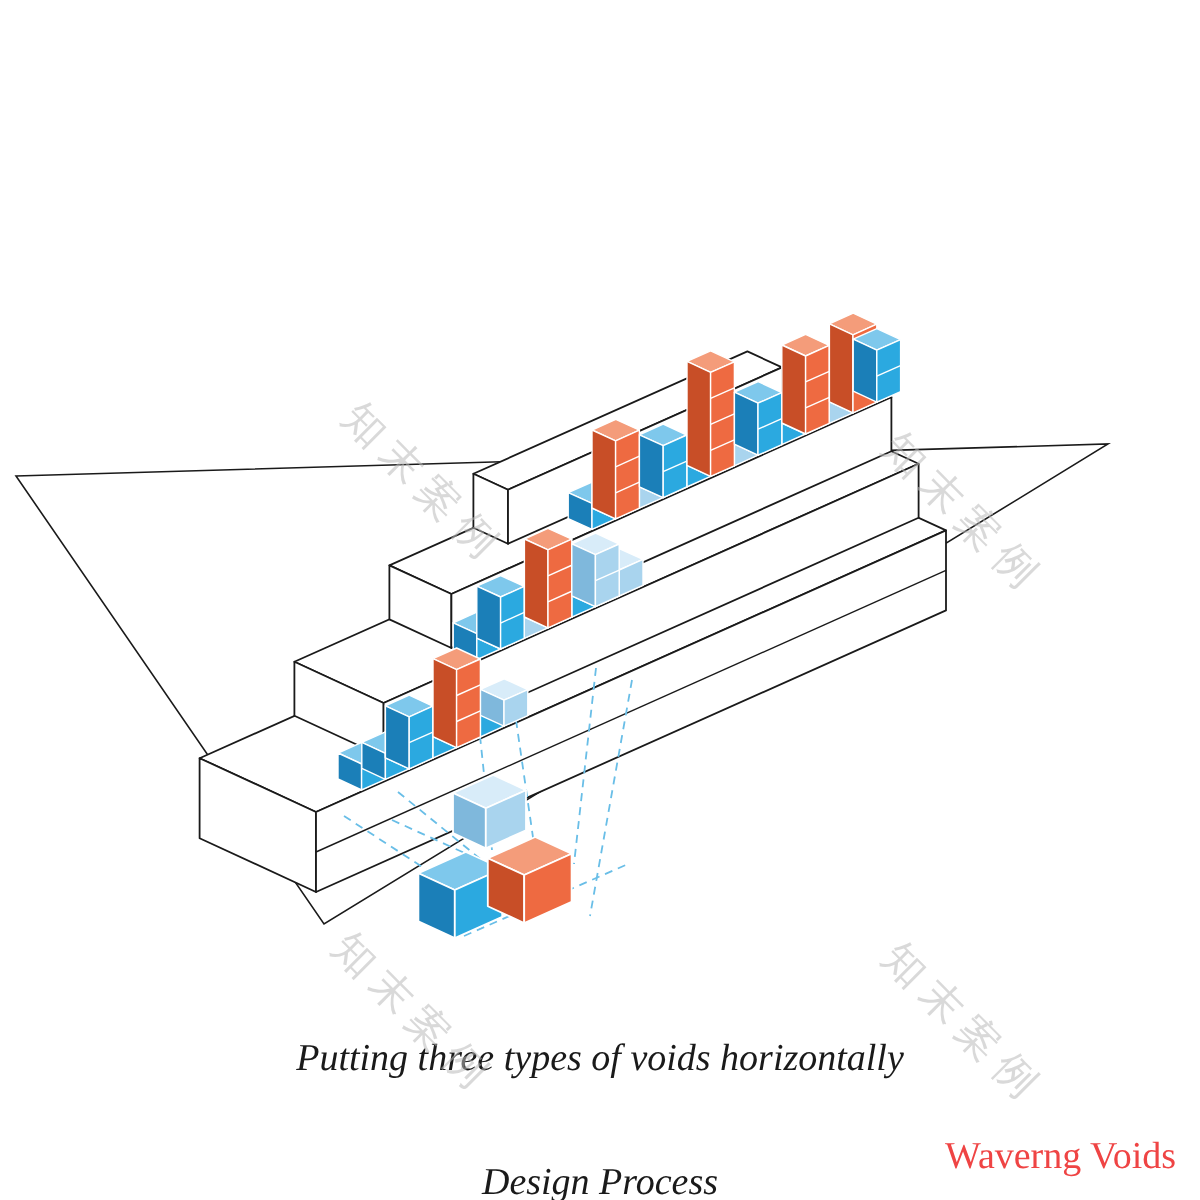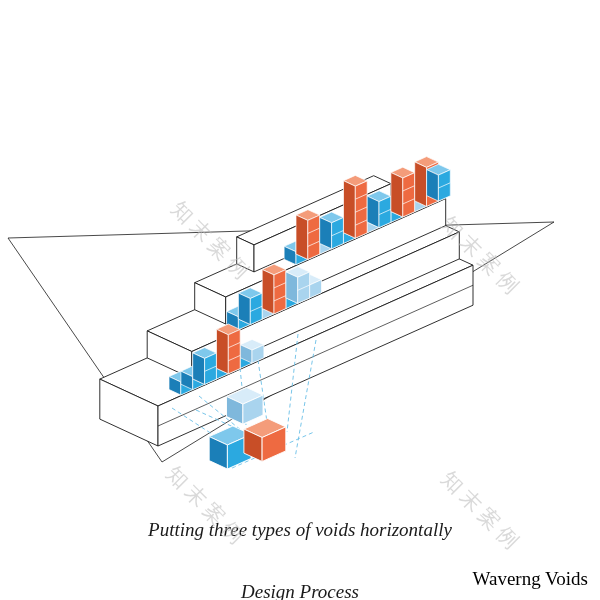--- a/index.html
+++ b/index.html
@@ -14,21 +14,21 @@
     transform:rotate(45deg);transform-origin:left top;
     font-family:"DejaVu Sans",sans-serif;pointer-events:none;
   }
   .caption{
     position:absolute;left:0;width:600px;text-align:center;z-index:2;
     color:#1a1a1a;font-size:19px;font-style:italic;
   }
   .caption-1{top:519px;}
   .caption-2{top:551px;margin-top:30px;}
   .credit{
-    position:absolute;right:12px;top:568px;z-index:2;color:#000000;
+    position:absolute;right:12px;top:568px;z-index:2;color:#ef4444;
     font-size:19px;text-align:right;
   }
 </style>
 </head>
 <body>
 
 <div class="stage">
   <svg id="scene" width="600" height="600" viewBox="0 0 600 600">
       <g>
         <polygon points="8,238 554,222 162,462" fill="none" stroke="#1a1a1a" stroke-width="0.8"></polygon>

